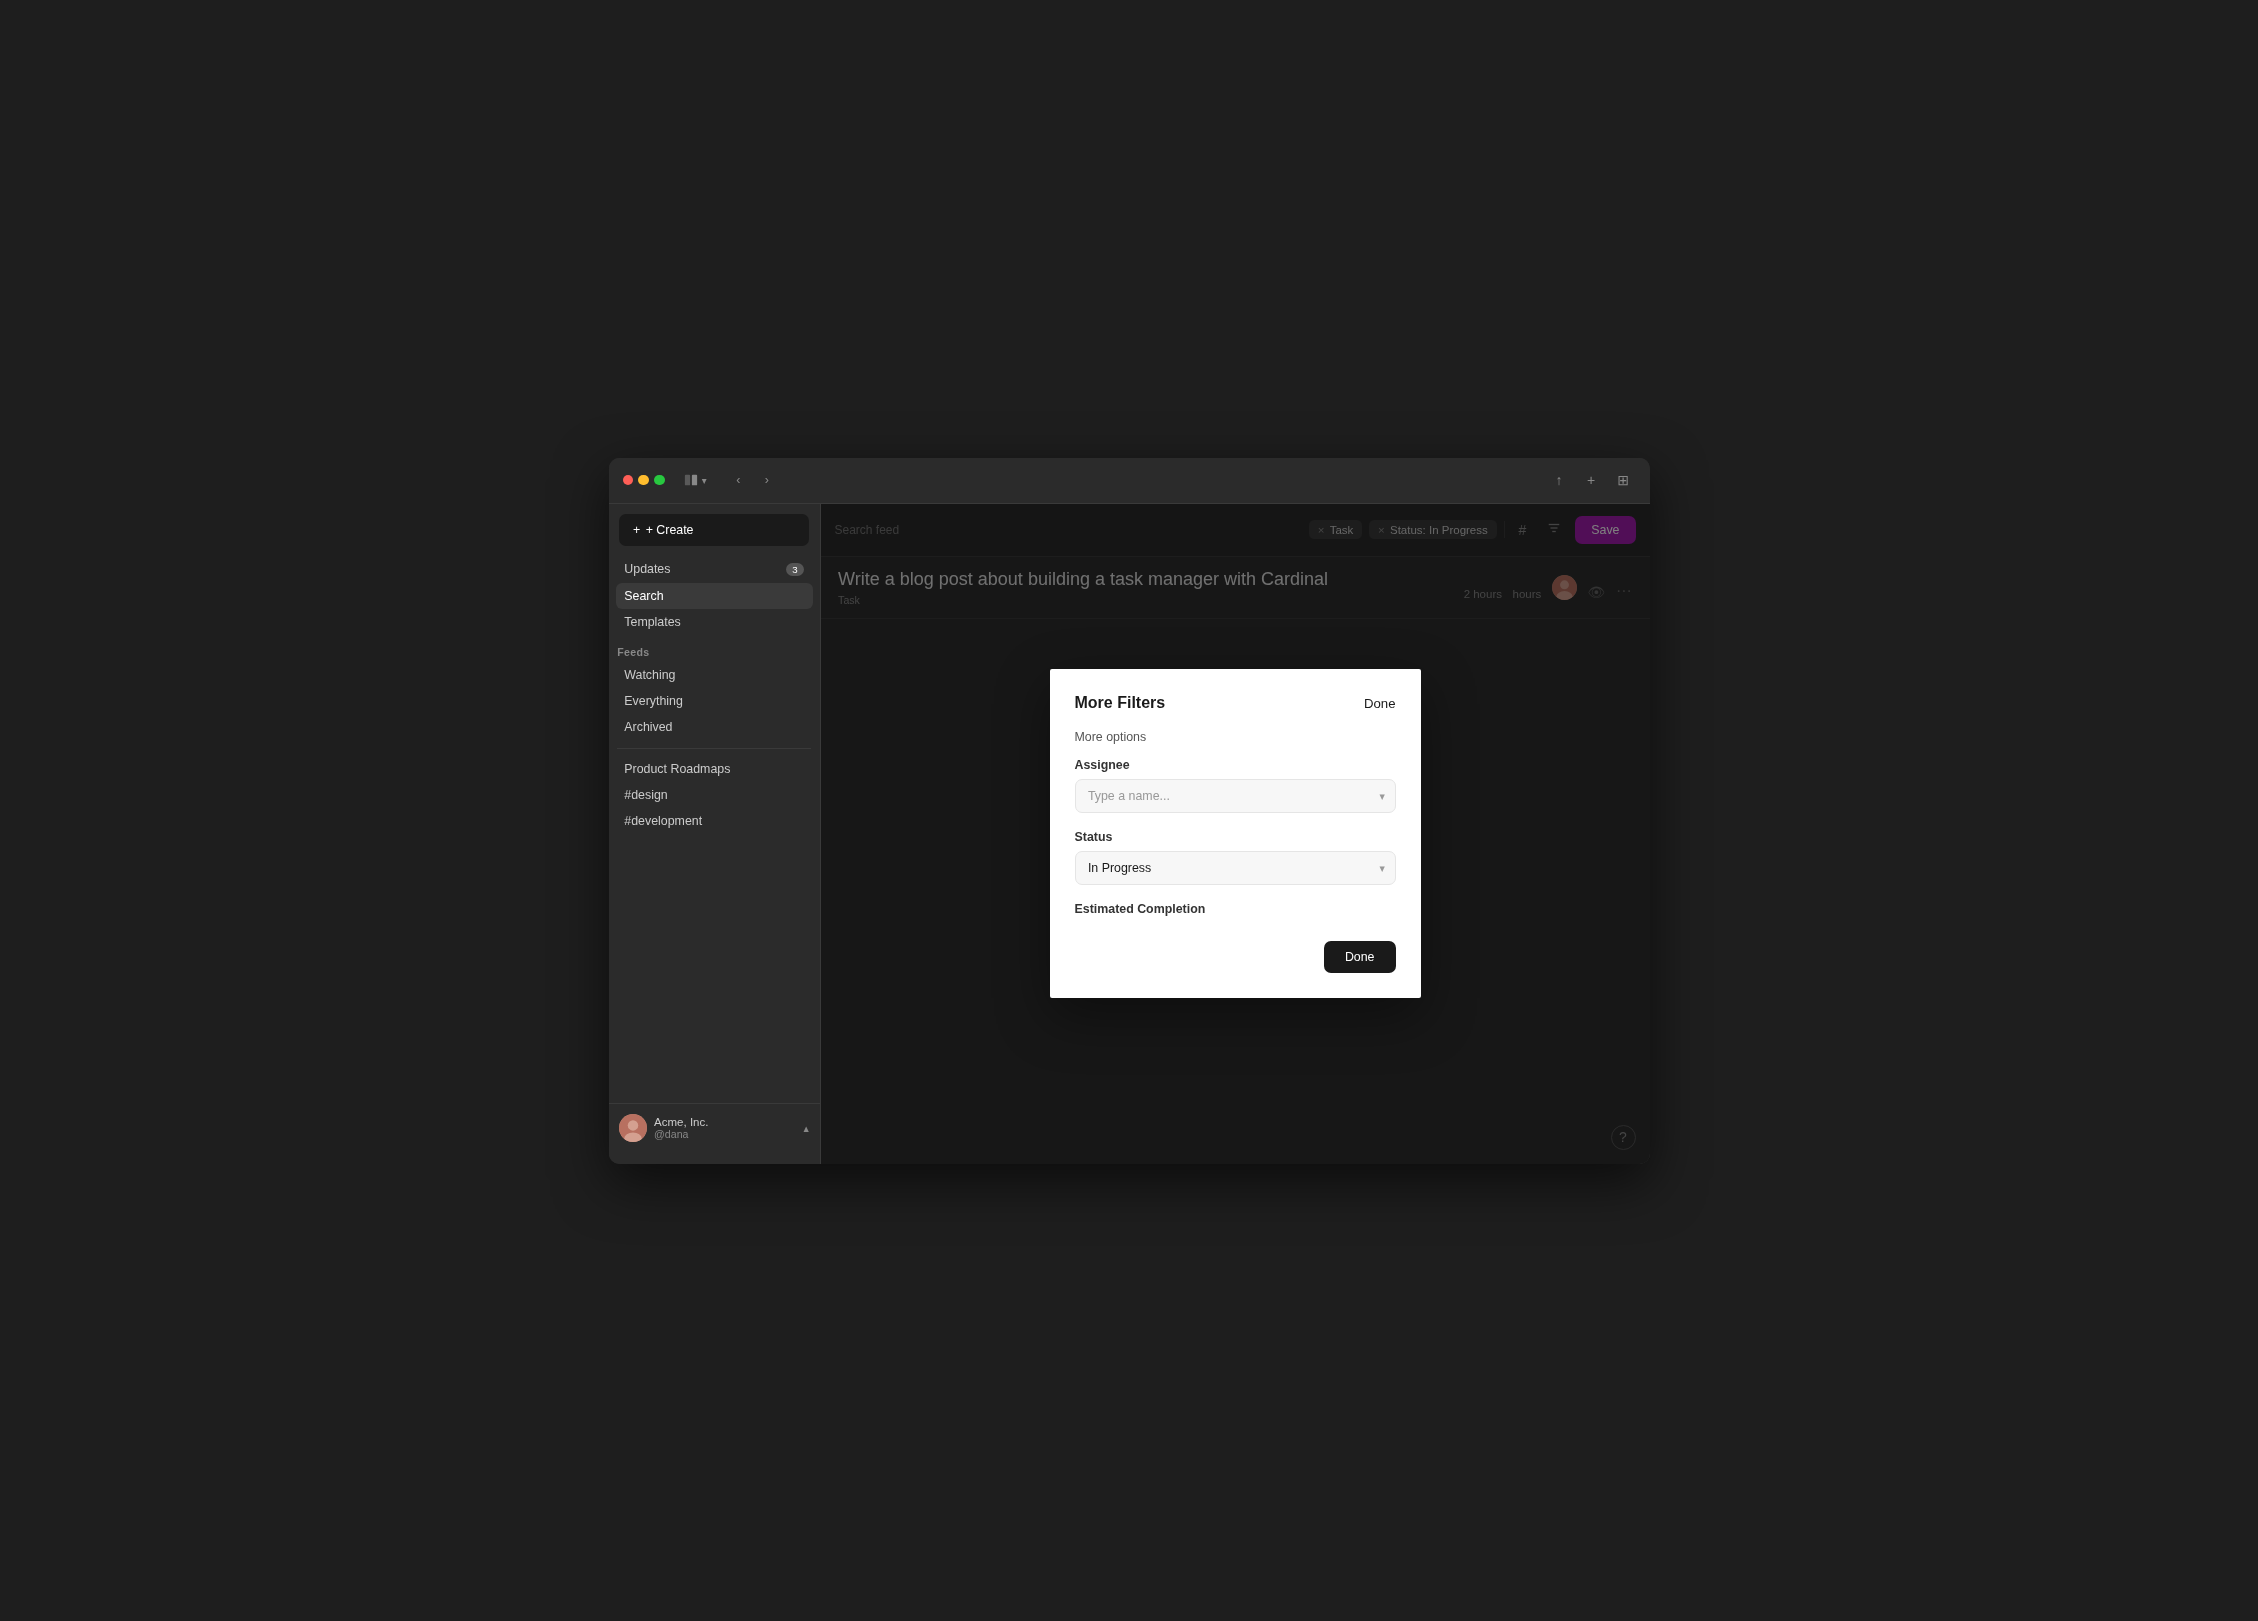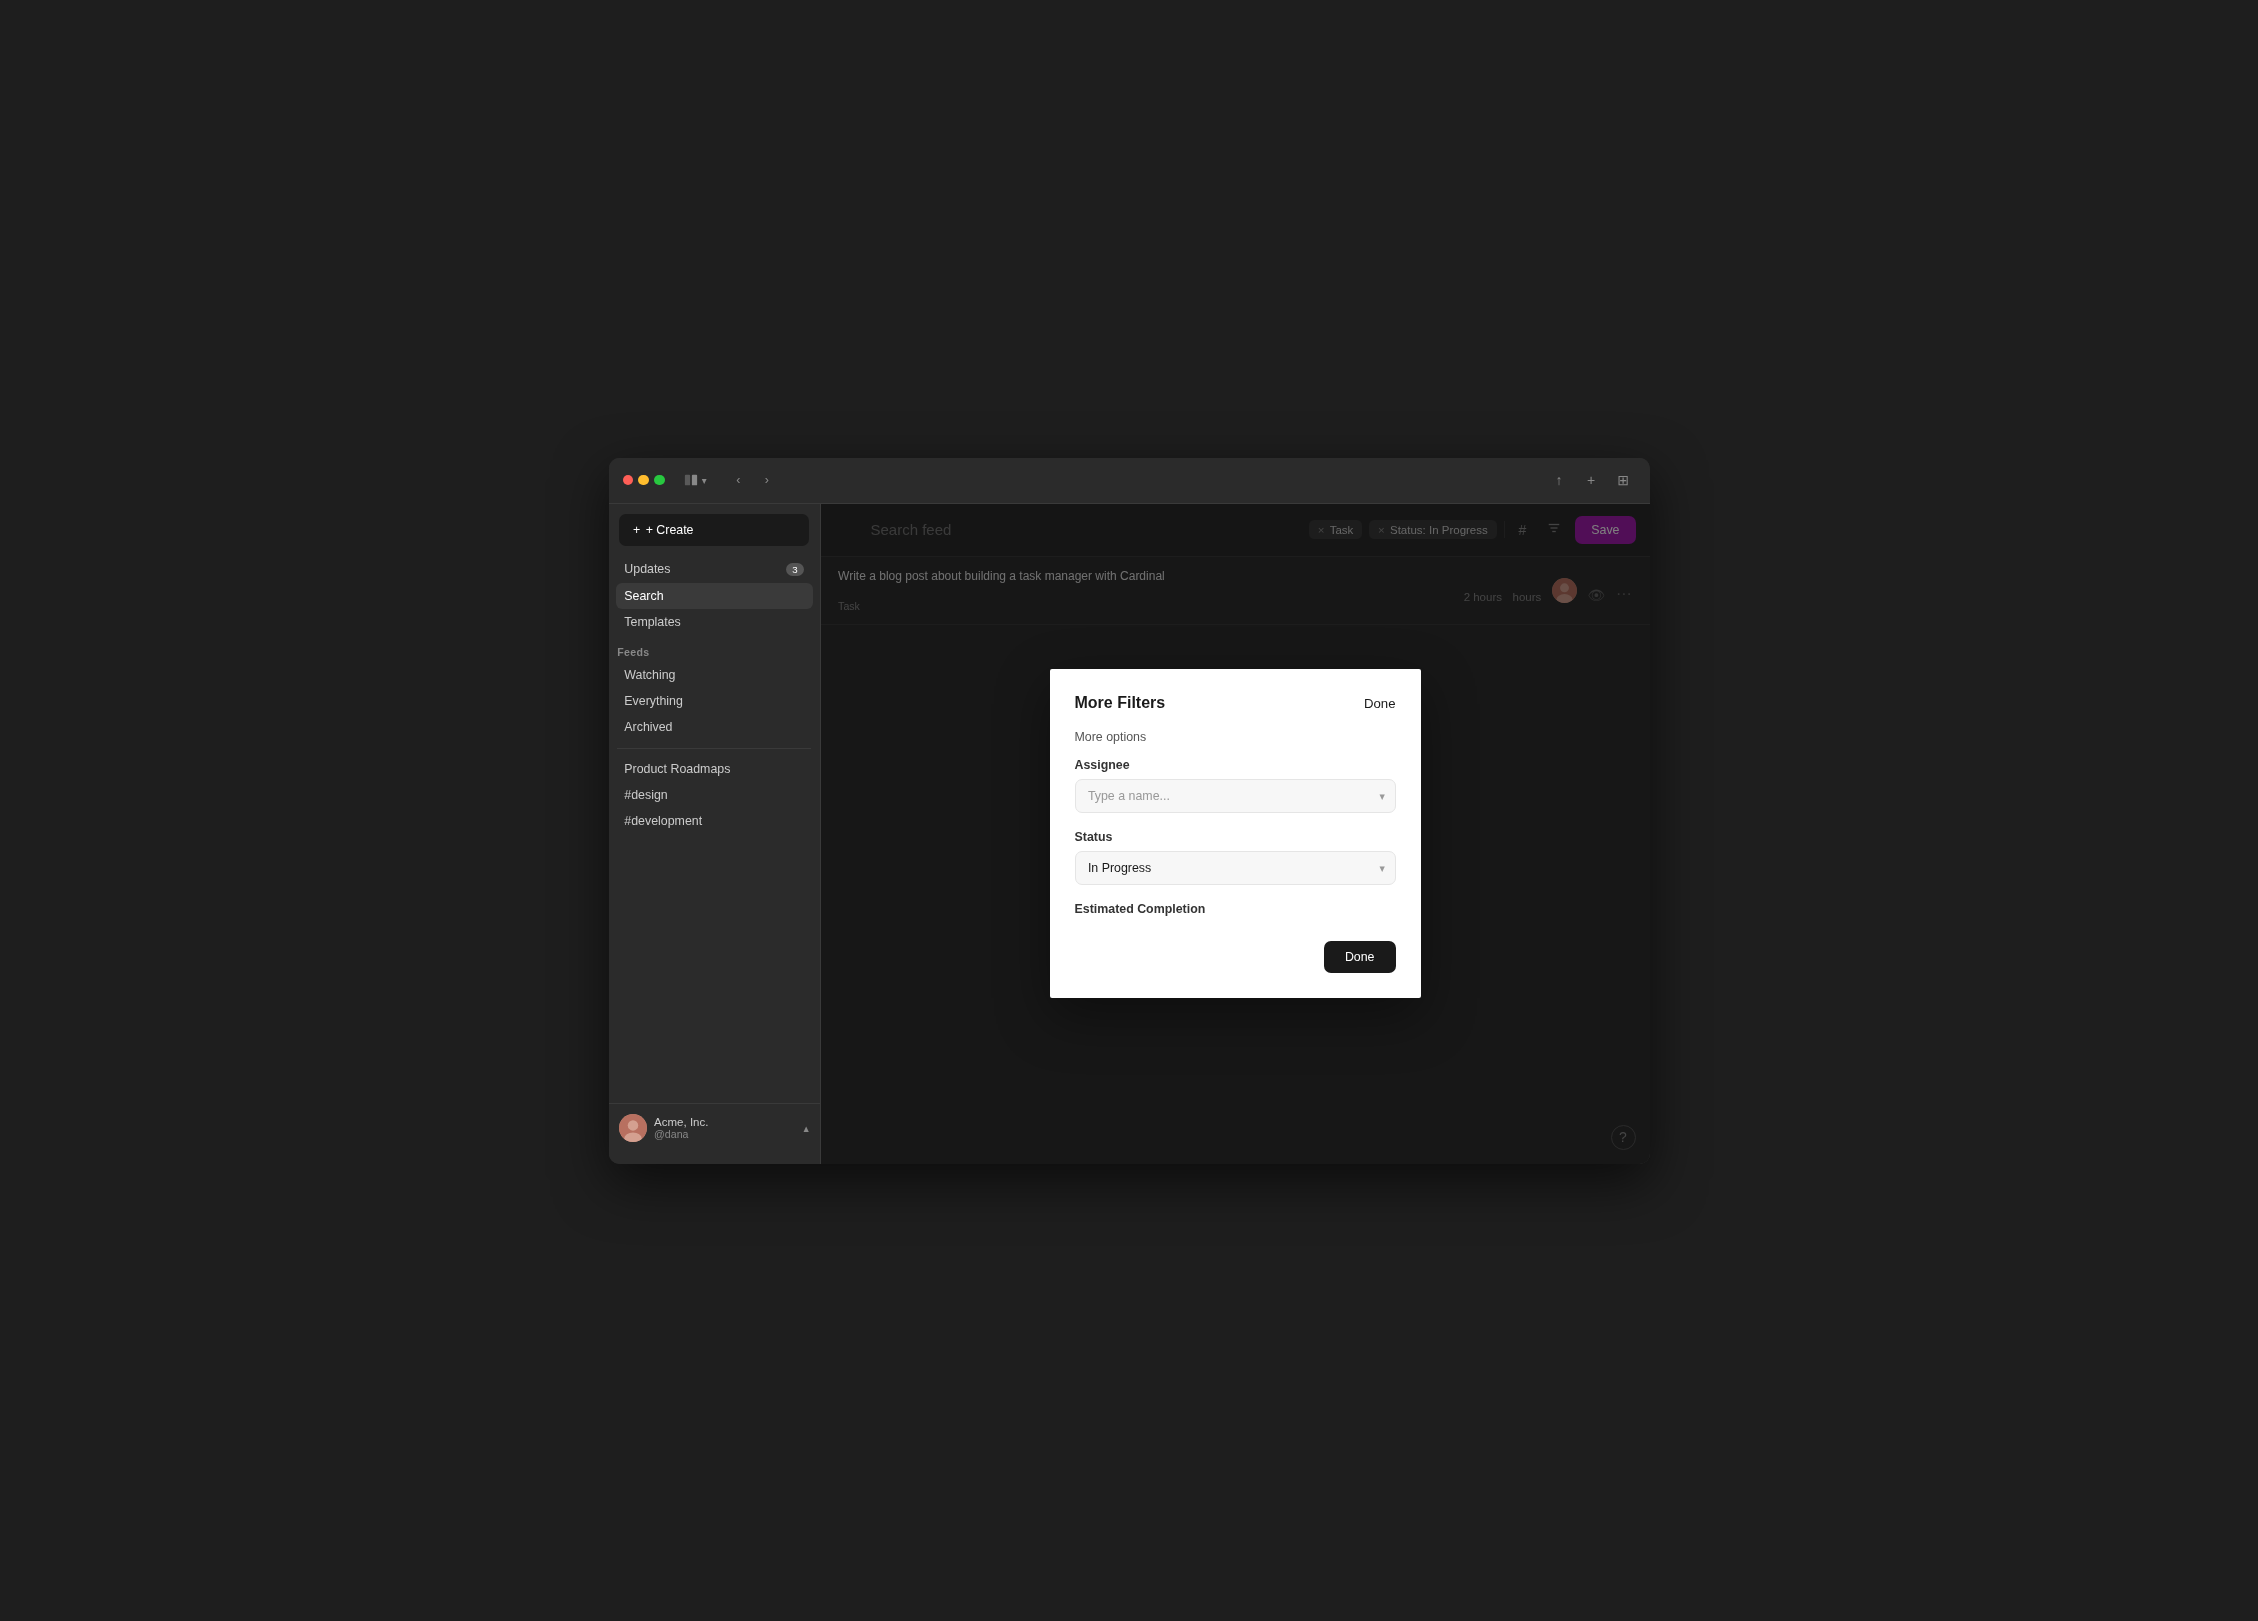--- a/index.html
+++ b/index.html
@@ -230,23 +230,22 @@
       display: flex;
       align-items: center;
       padding: 0 14px;
       gap: 7px;
     }
     .search-input {
       flex: 1;
       background: none;
       border: none;
       color: #aaa;
-      font-size: 15px;
+      font-size: 12px;
       outline: none;
-      margin-left: 36px;
     }
     .filter-chip {
       display: flex;
       align-items: center;
       gap: 3.5px;
       background: #3a3a3a;
       border-radius: 5.3px;
       padding: 3.5px 8.8px;
       font-size: 11.5px;
       color: #ccc;
@@ -287,22 +286,22 @@
       align-items: center;
       padding: 12.4px 17.6px;
       border-bottom: 0.9px solid #3a3a3a;
       gap: 10.6px;
     }
     .feed-item-main {
       flex: 1;
     }
     .feed-item-title {
       color: #e0e0e0;
-      font-size: 12px;
-      margin-bottom: 17px;
+      font-size: 18px;
+      margin-bottom: 4px;
     }
     .feed-item-meta {
       color: #888;
       font-size: 10.6px;
     }
     .feed-item-right {
       display: flex;
       align-items: flex-end;
       gap: 10.6px;
       color: #888;

